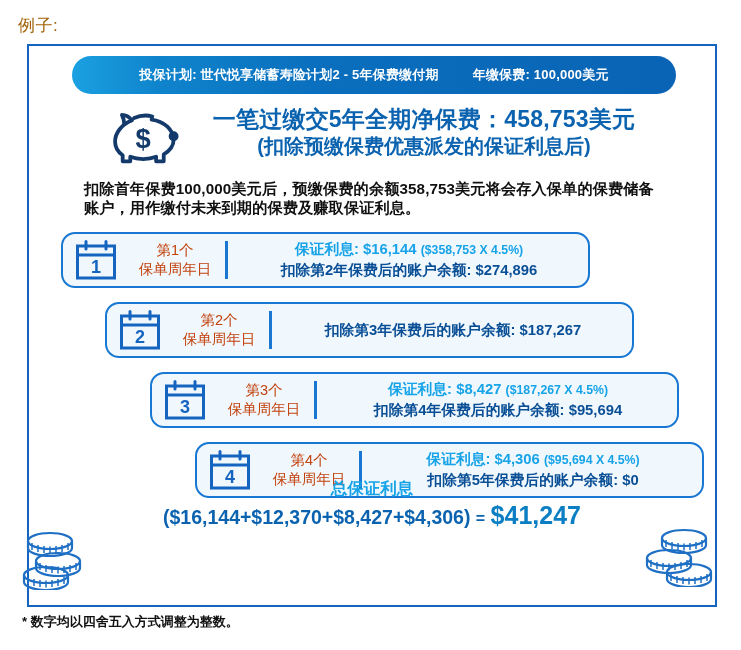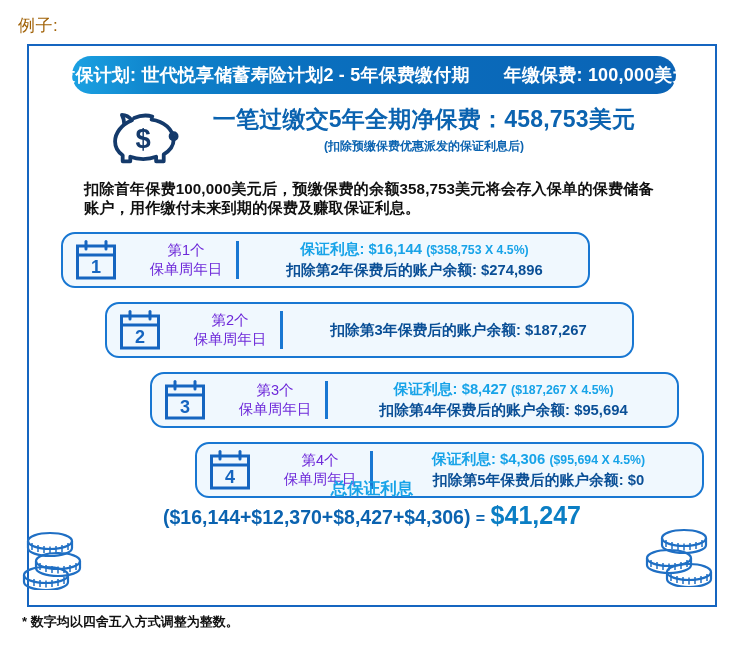--- a/index.html
+++ b/index.html
@@ -49,21 +49,21 @@
     background: linear-gradient(90deg, #1ba1e2 0%, #0f84cc 14%, #0a6fbe 40%, #0a63b5 100%);
     display: flex;
     align-items: center;
     justify-content: center;
     gap: 34px;
     box-sizing: border-box;
     padding: 0 16px;
   }
   #header-pill span {
     color: #ffffff;
-    font-size: 18px;
+    font-size: 13px;
     font-weight: bold;
     white-space: nowrap;
     letter-spacing: .2px;
   }
 
   
   #hero {
     position: absolute;
     left: 0;
     top: 58px;
@@ -87,21 +87,21 @@
   #hero-title {
     font-size: 23px;
     font-weight: bold;
     color: #0b63b0;
     letter-spacing: .2px;
     line-height: 30px;
     white-space: nowrap;
   }
   #hero-sub {
     margin-top: 3px;
-    font-size: 12px;
+    font-size: 20px;
     font-weight: bold;
     color: #0b63b0;
     line-height: 19px;
     white-space: nowrap;
   }
 
   
   #intro-paragraph {
     position: absolute;
     left: 55px;
@@ -132,27 +132,27 @@
     align-items: center;
   }
   .card-cal {
     margin-left: 12px;
     width: 42px;
     height: 40px;
     flex: 0 0 auto;
     position: relative;
   }
   .card-when {
-    margin-left: 27px;
+    margin-left: 16px;
     width: 84px;
     flex: 0 0 auto;
     text-align: center;
     font-size: 14.5px;
     font-weight: 400;
-    color: #6d28d9;
+    color: #c2410c;
     line-height: 19px;
     white-space: nowrap;
   }
   .card-sep {
     width: 3px;
     height: 38px;
     background: #1877d2;
     margin-left: 8px;
     margin-right: 12px;
     flex: 0 0 auto;

